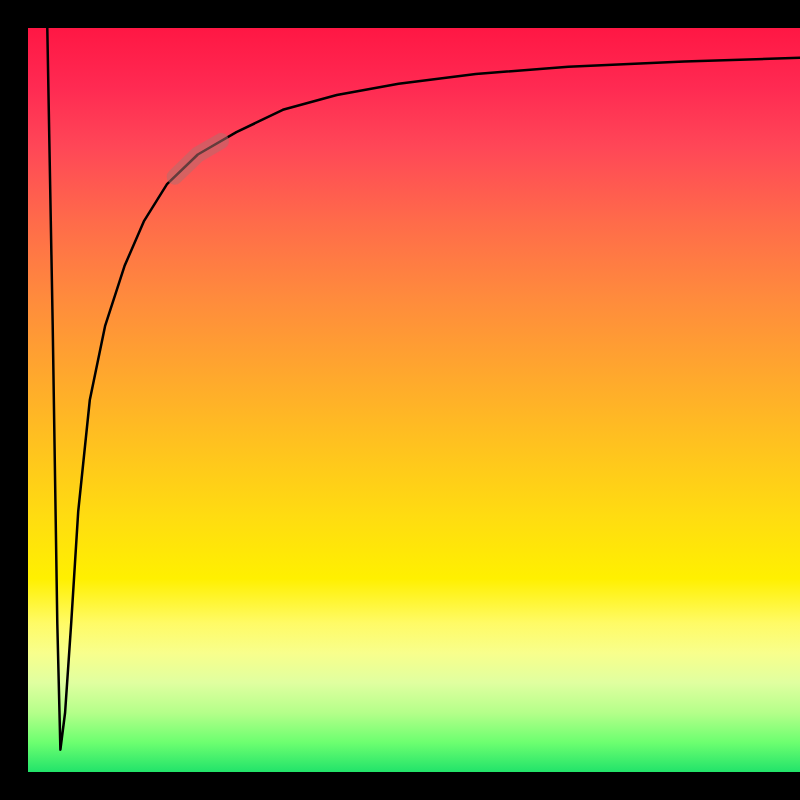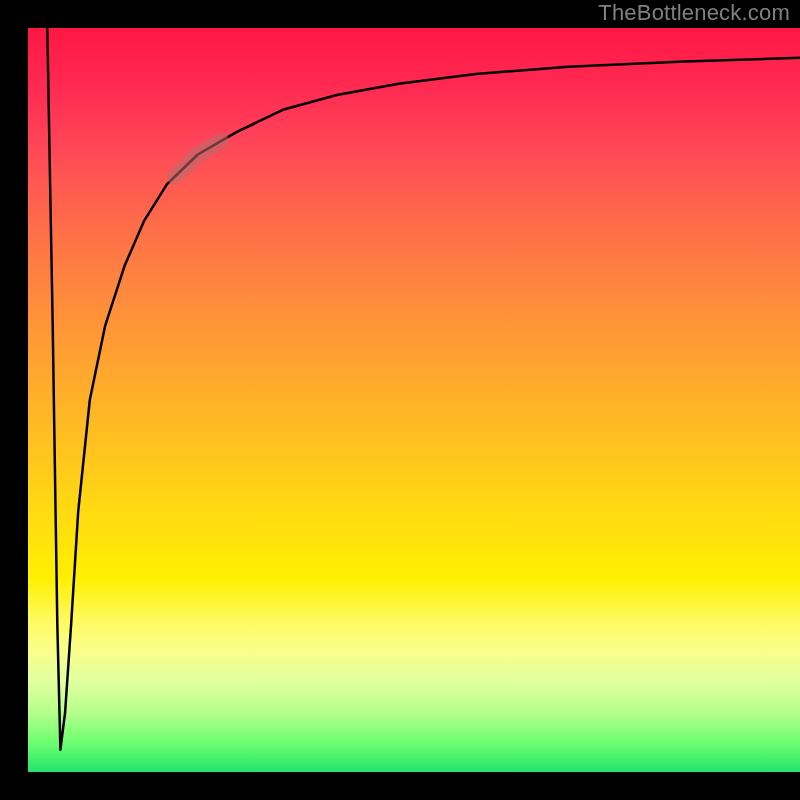--- a/index.html
+++ b/index.html
@@ -71,21 +71,20 @@
     fill: none;
     stroke: rgba(180, 110, 110, 0.55);
     stroke-width: 16;
     stroke-linecap: round;
   }
 </style>
 </head>
 <body>
 
 <div class="stage">
-  <div class="watermark">TheBottleneck.com</div>
 
   <div class="plot-area">
     <svg class="curve" viewBox="0 0 772 744" preserveAspectRatio="none">
       <path class="main" d="M19.3 0.0 L24.7 297.6 L29.3 595.2 L32.4 721.7 L37.1 684.5 L43.2 595.2 L50.2 483.6 L61.8 372.0 L77.2 297.6 L96.5 238.1 L115.8 193.4 L139.0 156.2 L169.8 126.5 L208.4 104.2 L254.8 81.8 L308.8 67.0 L370.6 55.8 L447.8 46.1 L540.4 38.7 L656.2 33.5 L772.0 29.8"></path>
       <path class="marker" d="M146.7 148.8 L169.8 126.5 L193.0 113.1"></path>
     </svg>
   </div>
 </div>
 
 </body></html>

